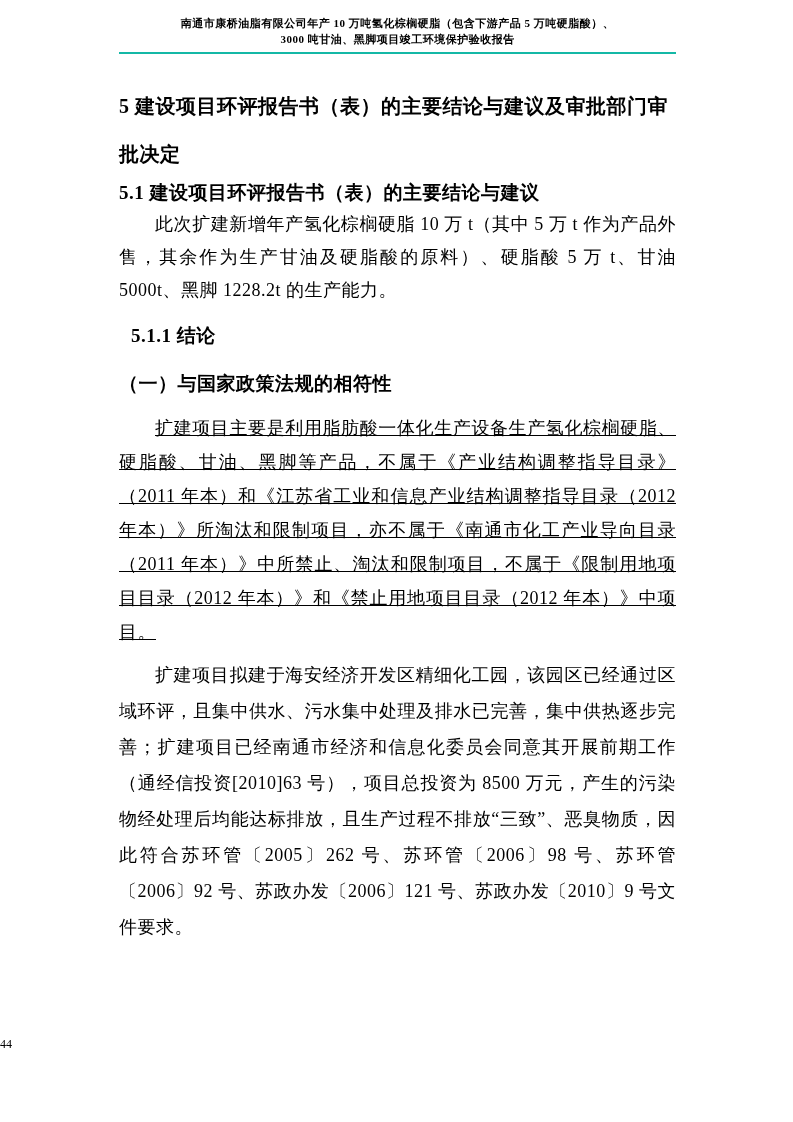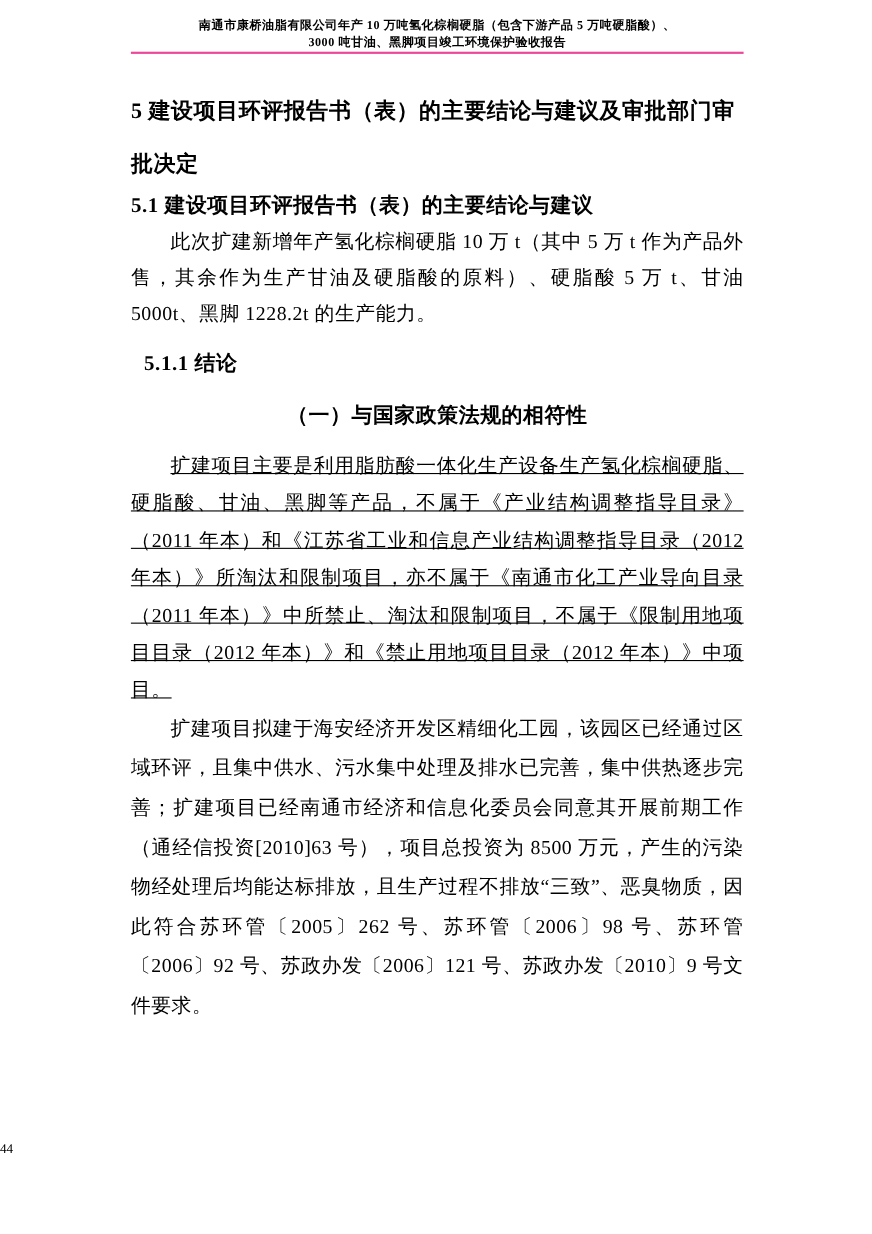--- a/index.html
+++ b/index.html
@@ -14,21 +14,22 @@
     margin: 0 auto;
     background: #ffffff;
     box-sizing: border-box;
     padding: 0 117px 0 119px;
     font-family: "Liberation Serif", "DejaVu Serif", serif;
     color: #000000;
     overflow: hidden;
   }
   .page-header {
     padding-top: 15px;
-    border-bottom: 2px solid #ec4899;
+    padding-bottom: 5px;
+    border-bottom: 2px solid #14b8a6;
   }
   .header-line {
     text-align: center;
     font-size: 11px;
     line-height: 16px;
     font-weight: 700;
     letter-spacing: 0.5px;
   }
   .chapter-heading {
     margin: 28px 4px 0 0;
@@ -51,33 +52,32 @@
     line-height: 30px;
     font-weight: 700;
     letter-spacing: 0.5px;
   }
   .item-heading {
     margin: 18px 0 0 0;
     font-size: 19px;
     line-height: 30px;
     font-weight: 700;
     letter-spacing: 0.5px;
-    text-align: center;
   }
   .body-par {
     margin: 0;
     font-size: 18px;
     letter-spacing: 0.5px;
     text-align: justify;
     text-indent: 2em;
   }
   .par-a { line-height: 33px; }
   .par-b { line-height: 33px; }
   .par-c { line-height: 34px; margin-top: 12px; text-decoration: underline; }
-  .par-d { line-height: 36px; margin-top: 0; }
+  .par-d { line-height: 36px; margin-top: 8px; }
   .page-footer {
     position: absolute;
     left: 0;
     right: 0;
     top: 1036px;
     text-align: left;
     font-size: 12px;
     line-height: 16px;
   }
 </style>

